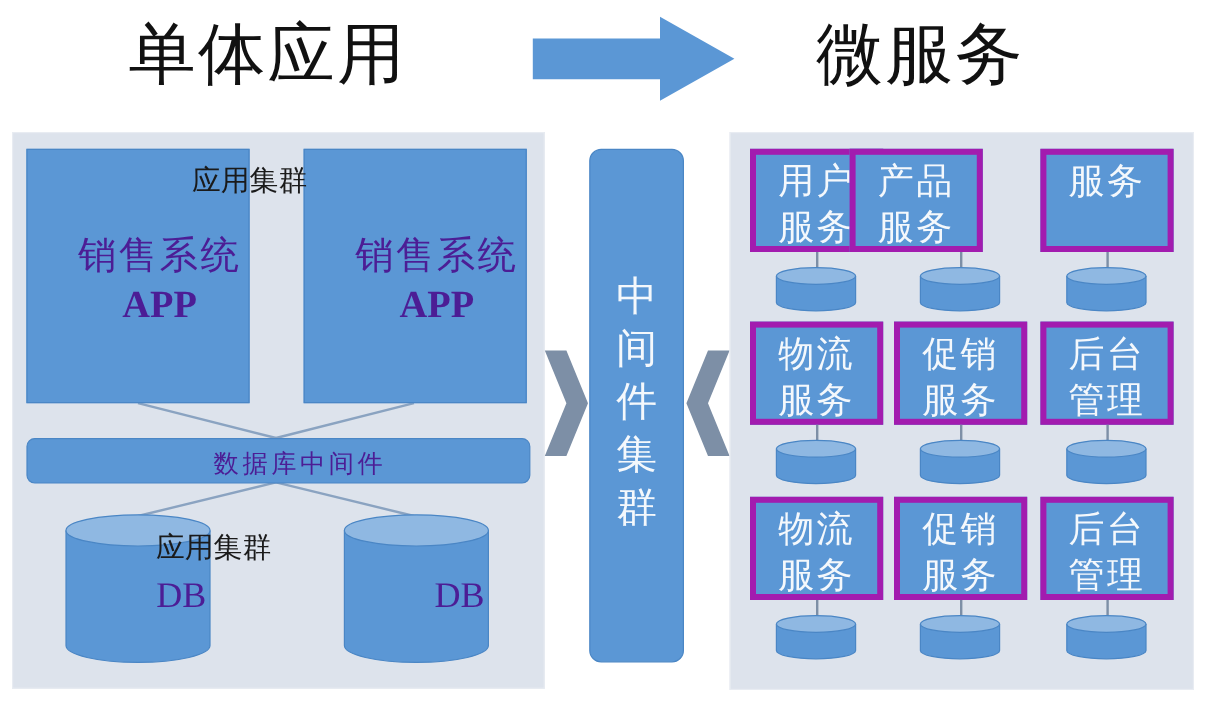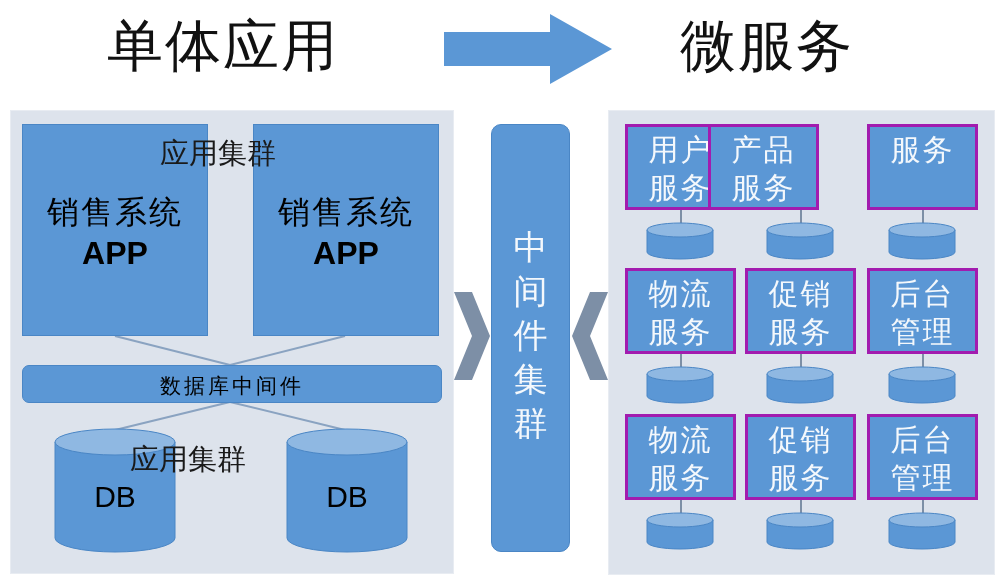--- a/index.html
+++ b/index.html
@@ -1,22 +1,22 @@
 <!DOCTYPE html>
 <html><head>
 <meta charset="utf-8">
 <style>
   html,body{margin:0;padding:0;background:#ffffff;}
   body{width:1006px;height:586px;position:relative;overflow:hidden;font-family:"DejaVu Sans",sans-serif;}
   .title{position:absolute;font-family:Liberation Serif, serif;font-size:56px;color:#111;letter-spacing:2px;line-height:1;}
   .panel{position:absolute;background:#dde3ec;border:1px solid #e8ecf2;}
   .box{position:absolute;background:#5b97d5;border:1px solid #4a86c5;box-sizing:border-box;color:#fff;text-align:center;}
-  .boxtext{font-family:Liberation Sans, sans-serif;color:#000000;}
-  .overlay{position:absolute;font-family:"DejaVu Serif",serif;color:#1a1a1a;font-size:29px;white-space:nowrap;}
-  .svc{position:absolute;width:111px;height:86px;background:#5b97d5;border:3px solid #a21caf;box-sizing:border-box;color:#f4f8fc;font-size:30px;line-height:38px;text-align:center;padding-top:4px;letter-spacing:2px;}
+  .boxtext{font-family:Liberation Serif, serif;color:#4c1d95;padding-left:36px;}
+  .overlay{position:absolute;font-family:"DejaVu Serif",serif;color:#1a1a1a;font-size:24px;white-space:nowrap;}
+  .svc{position:absolute;width:111px;height:86px;background:#5b97d5;border:5px solid #a21caf;box-sizing:border-box;color:#f4f8fc;font-size:30px;line-height:38px;text-align:center;padding-top:4px;letter-spacing:2px;}
   .svc span{display:block;}
   .stem{position:absolute;width:2px;background:#7d8fa6;}
   svg{position:absolute;overflow:visible;}
 </style>
 </head>
 <body>
 
 <div class="title" style="left:107px;top:18px;">单体应用</div>
 <svg width="170" height="70" style="left:444px;top:14px;">
   <polygon points="0,18 106,18 106,0 168,35 106,70 106,52 0,52" fill="#5b97d5"></polygon>

